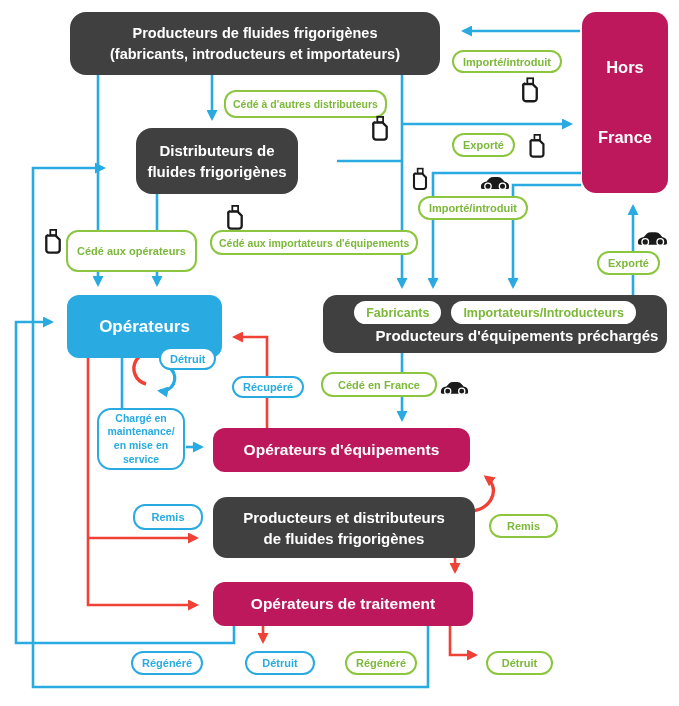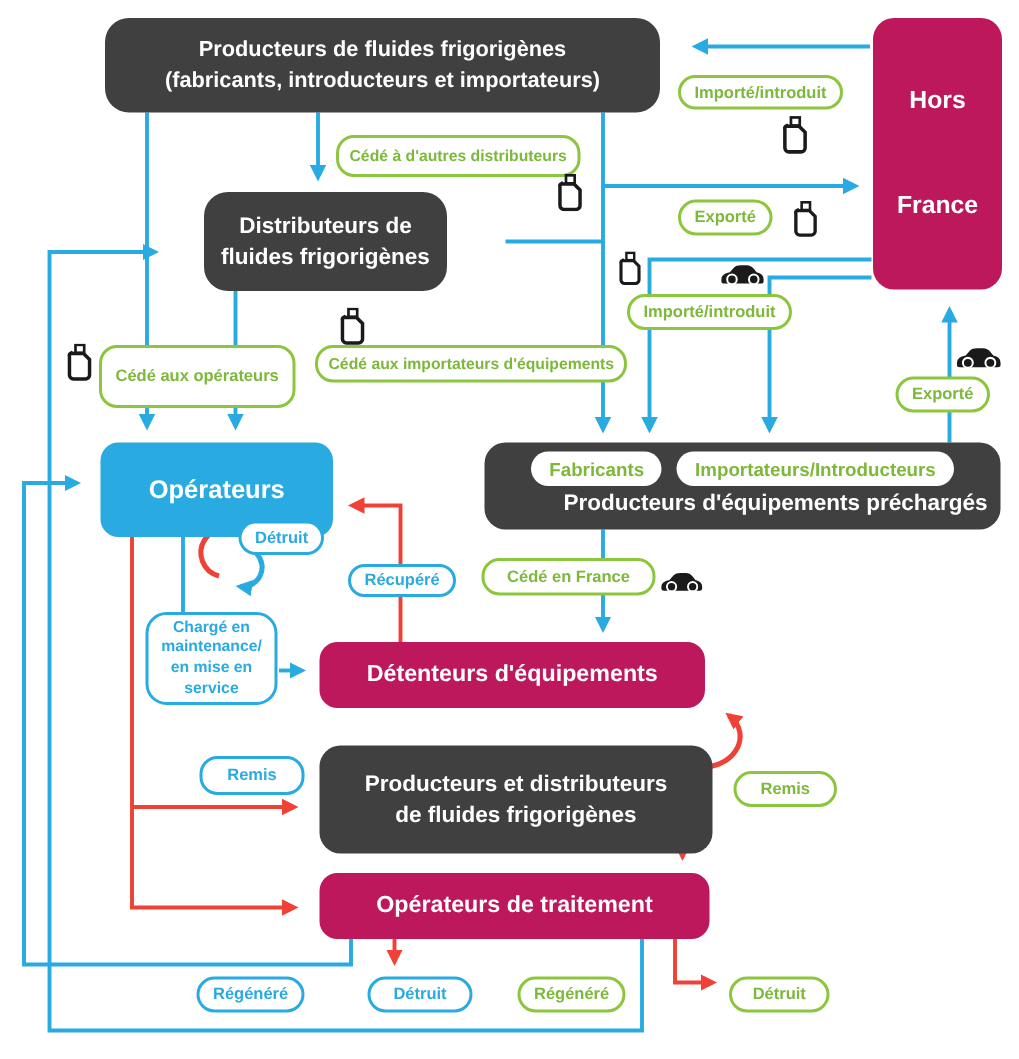--- a/index.html
+++ b/index.html
@@ -104,24 +104,24 @@
   </div>
 
   <div class="box" style="left:97px;top:408px;width:88px;height:62px;border-radius:14px;background:#fff;border:2.5px solid #29ABE2;color:#29ABE2;font-size:10.5px;line-height:1.3;">
     <span>Chargé en</span>
     <span>maintenance/</span>
     <span>en mise en</span>
     <span>service</span>
   </div>
 
   <div class="box gray" style="left:213px;top:428px;width:257px;height:44px;border-radius:12px;font-size:15.5px;">
-    <span>Détenteurs d'équipements</span>
+    <span>Opérateurs d'équipements</span>
   </div>
 
-  <div class="box green" style="left:213px;top:497px;width:262px;height:72px;border-radius:14px;font-size:15px;line-height:1.4;">
+  <div class="box green" style="left:213px;top:497px;width:262px;height:61px;border-radius:14px;font-size:15px;line-height:1.4;">
     <span>Producteurs et distributeurs</span>
     <span>de fluides frigorigènes</span>
   </div>
 
   <div class="box gray" style="left:213px;top:582px;width:260px;height:44px;border-radius:12px;font-size:15.5px;">
     <span>Opérateurs de traitement</span>
   </div>
 
   <div class="pill g" style="left:452px;top:50px;height:23px;">Importé/introduit</div>
   <div class="pill g" style="left:224px;top:90px;height:25px;font-size:10.5px;padding:12px 7px;">Cédé à d'autres distributeurs</div>

